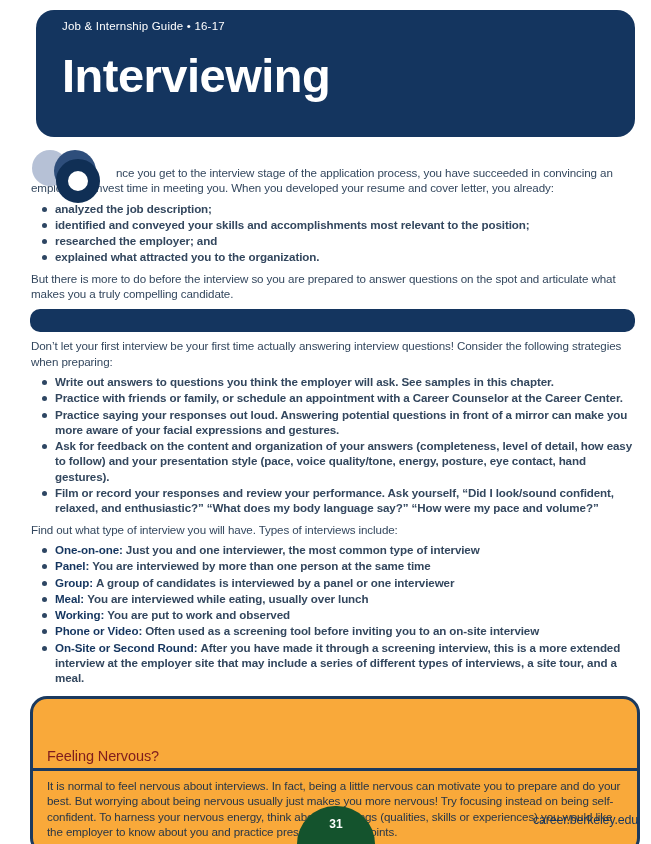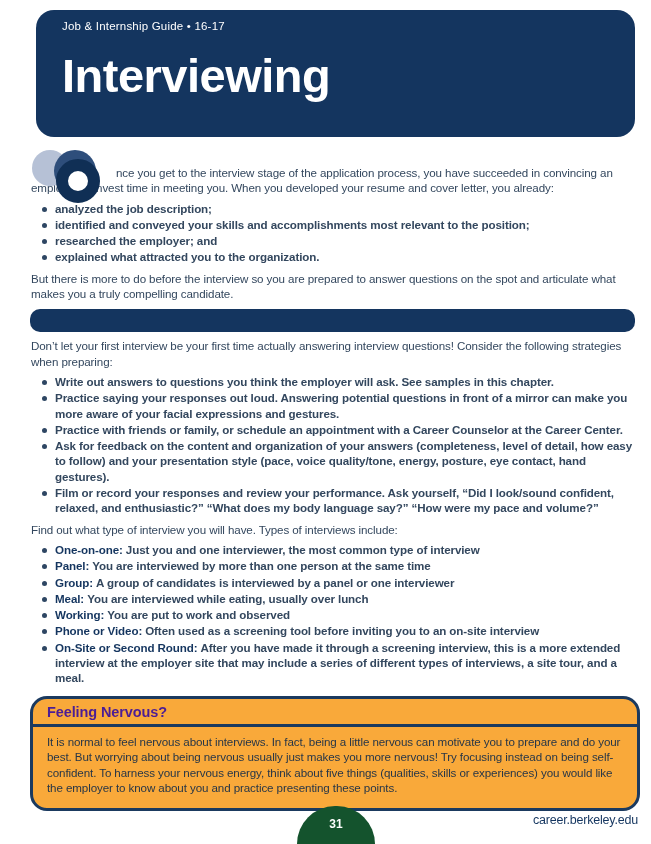--- a/index.html
+++ b/index.html
@@ -42,21 +42,21 @@
     box-sizing:border-box;padding:20px 0 0 9px;
   }
   .section-bar span{color:#ffffff;font-size:13.5px;font-weight:bold;letter-spacing:-.1px;}
   
   .callout{
     margin:10px 0 0 -1px;width:610px;box-sizing:border-box;
     background:#f9a93a;border:3px solid #1b3a5f;border-radius:17px;overflow:hidden;
   }
   .callout-title{
     padding:5px 14px 4px 14px;border-bottom:3px solid #1b3a5f;
-    color:#4c1d95;font-size:14.5px;font-weight:bold;letter-spacing:-.1px;
+    color:#7f1d1d;font-size:14.5px;font-weight:normal;letter-spacing:-.1px;margin-top:44px;
   }
   .callout-body{
     padding:7px 16px 12px 14px;color:#273647;font-size:11.6px;line-height:15.6px;letter-spacing:-.1px;
   }
   
   .page-num-bubble{
     position:absolute;left:297px;bottom:0;width:78px;height:38px;
     border-radius:78px 78px 0 0;background:#14532d;text-align:center;
   }
   .page-num-bubble span{display:inline-block;margin-top:11px;color:#ffffff;font-size:12px;font-weight:bold;}
@@ -93,22 +93,22 @@
   <p>But there is more to do before the interview so you are prepared to answer questions on the spot and articulate what makes you a truly compelling candidate.</p>
 
   <div class="section-bar">
     <span>Preparing for an Interview</span>
   </div>
 
   <p>Don’t let your first interview be your first time actually answering interview questions! Consider the following strategies when preparing:</p>
 
   <ul class="blist">
     <li>Write out answers to questions you think the employer will ask. See samples in this chapter.</li>
+    <li>Practice with friends or family, or schedule an appointment with a Career Counselor at the Career Center.</li>
     <li>Practice saying your responses out loud. Answering potential questions in front of a mirror can make you more aware of your facial expressions and gestures.</li>
-    <li>Practice with friends or family, or schedule an appointment with a Career Counselor at the Career Center.</li>
     <li>Ask for feedback on the content and organization of your answers (completeness, level of detail, how easy to follow) and your presentation style (pace, voice quality/tone, energy, posture, eye contact, hand gestures).</li>
     <li>Film or record your responses and review your performance.  Ask yourself, “Did I look/sound confident, relaxed, and enthusiastic?” “What does my body language say?” “How were my pace and volume?”</li>
   </ul>
 
   <p>Find out what type of interview you will have. Types of interviews include:</p>
 
   <ul class="blist">
     <li><b>One-on-one:</b><span>Just you and one interviewer, the most common type of interview</span></li>
     <li><b>Panel:</b><span>You are interviewed by more than one person at the same time</span></li>
     <li><b>Group:</b><span>A group of candidates is interviewed by a panel or one interviewer</span></li>

